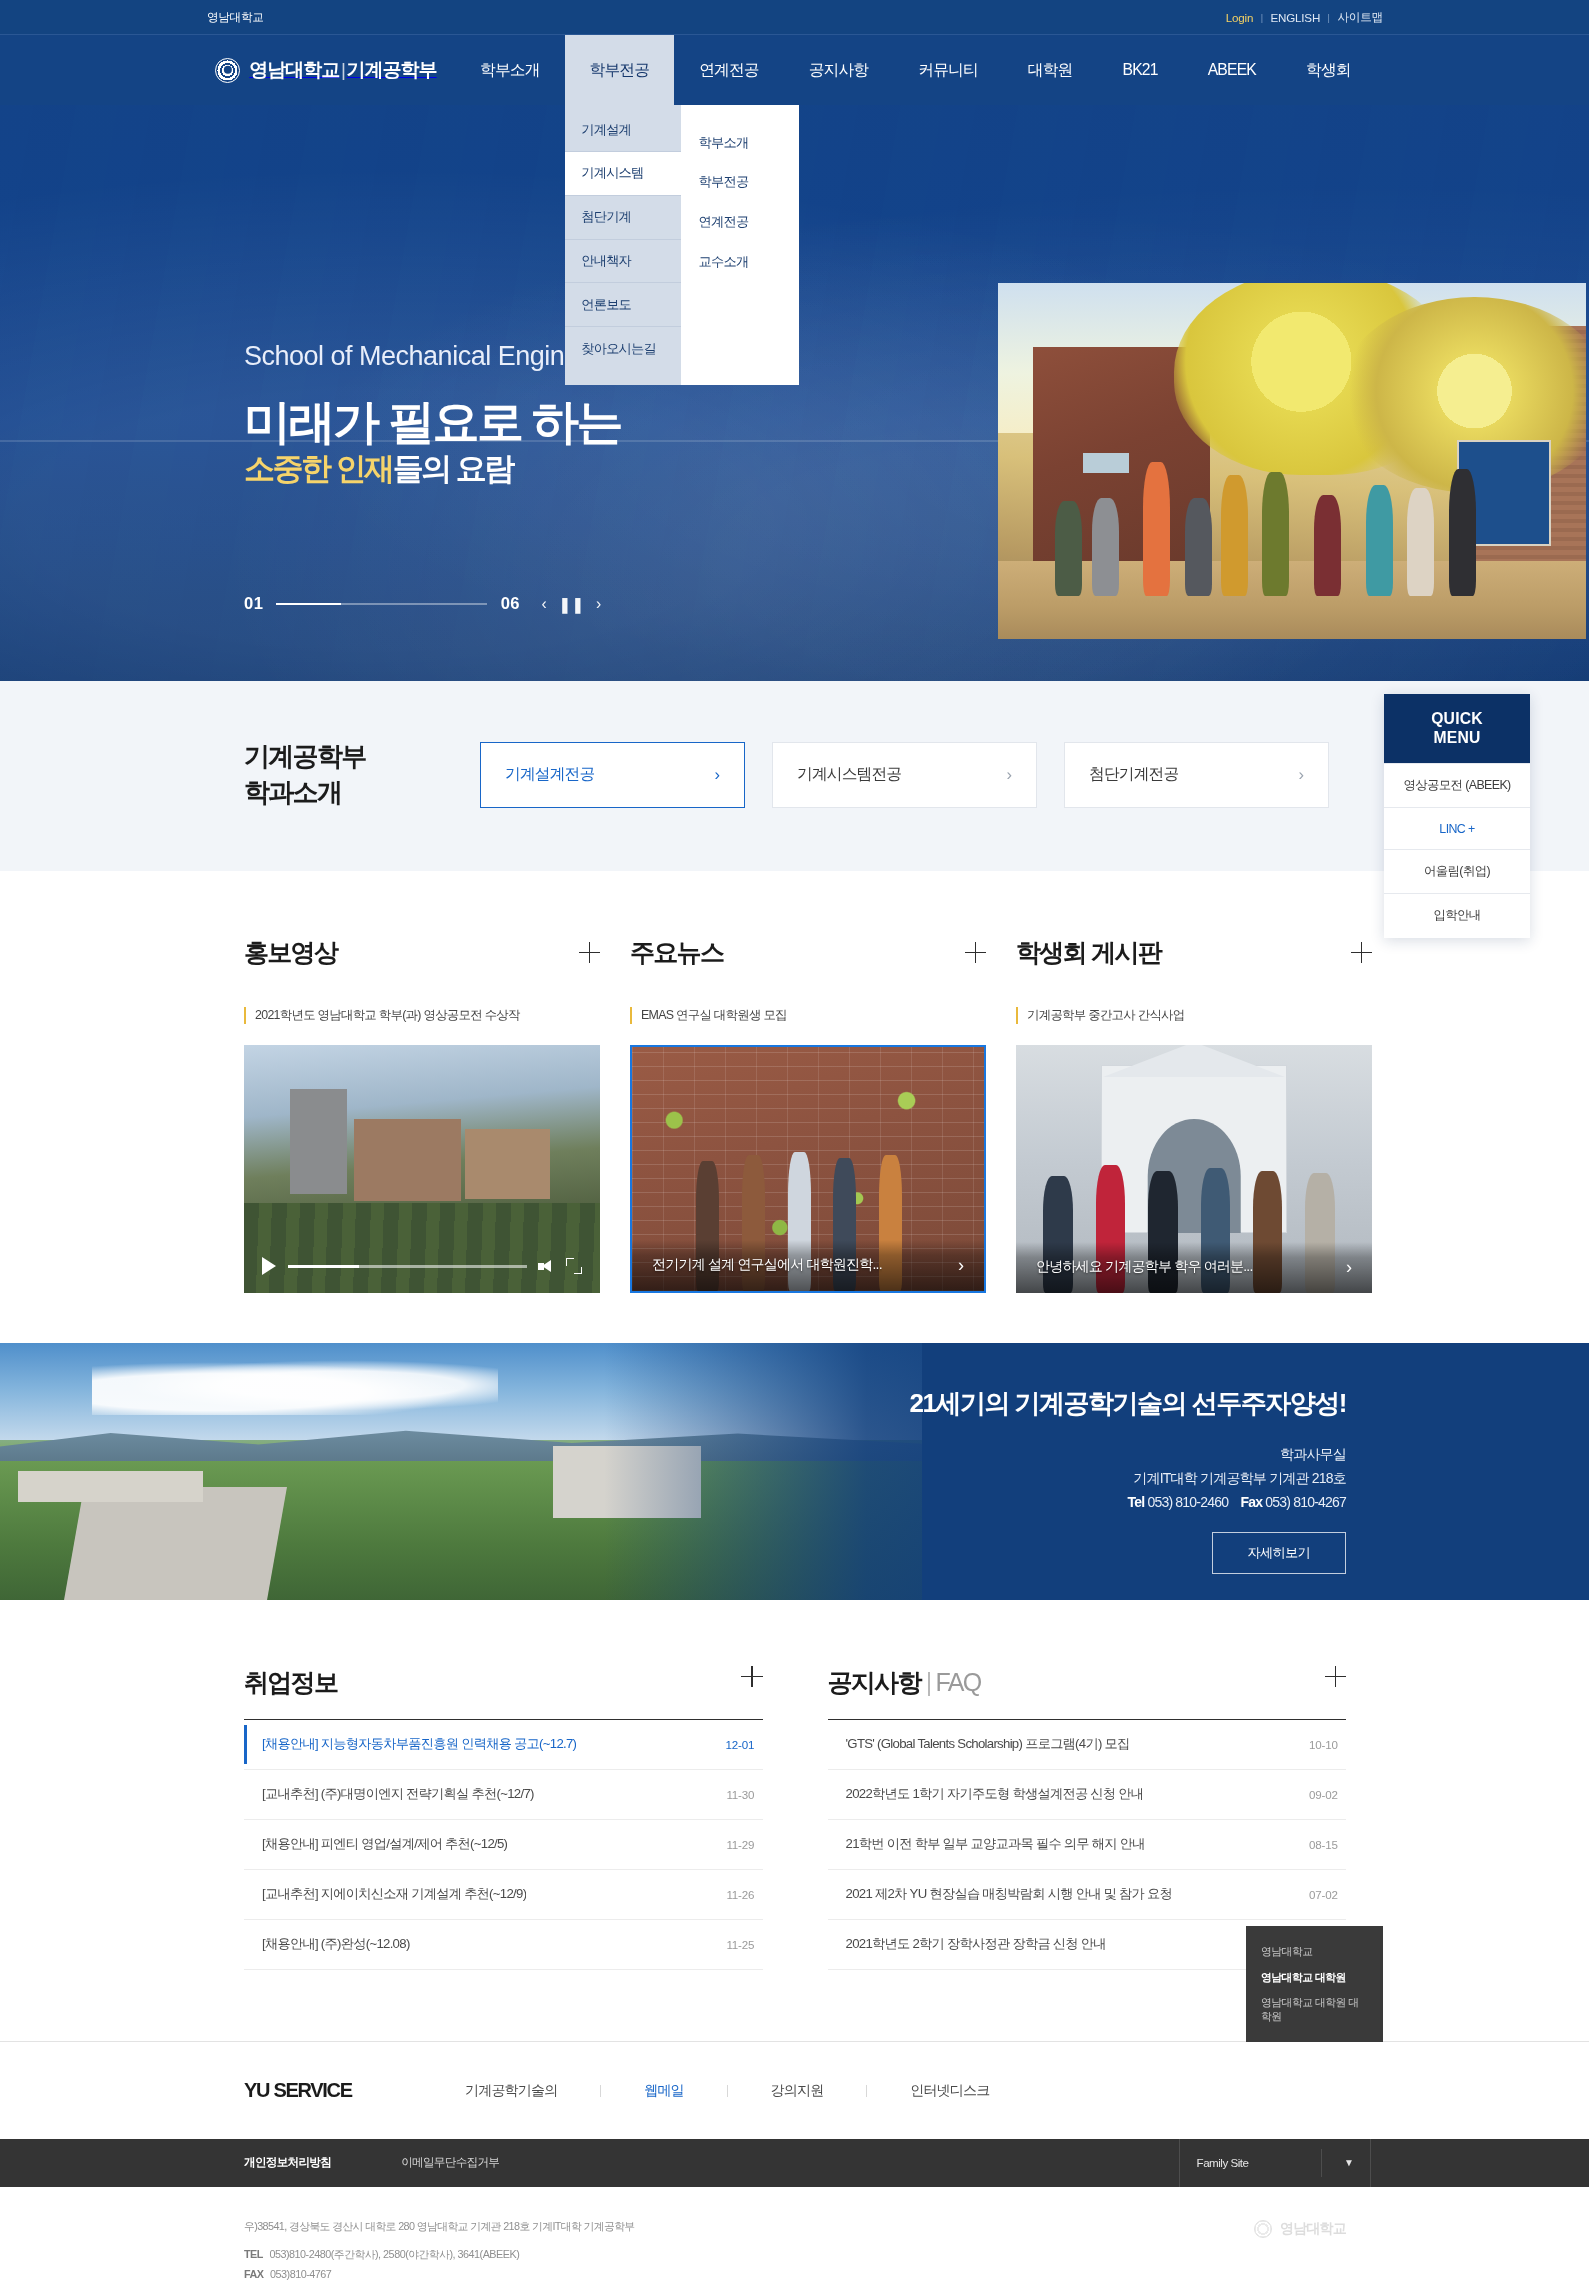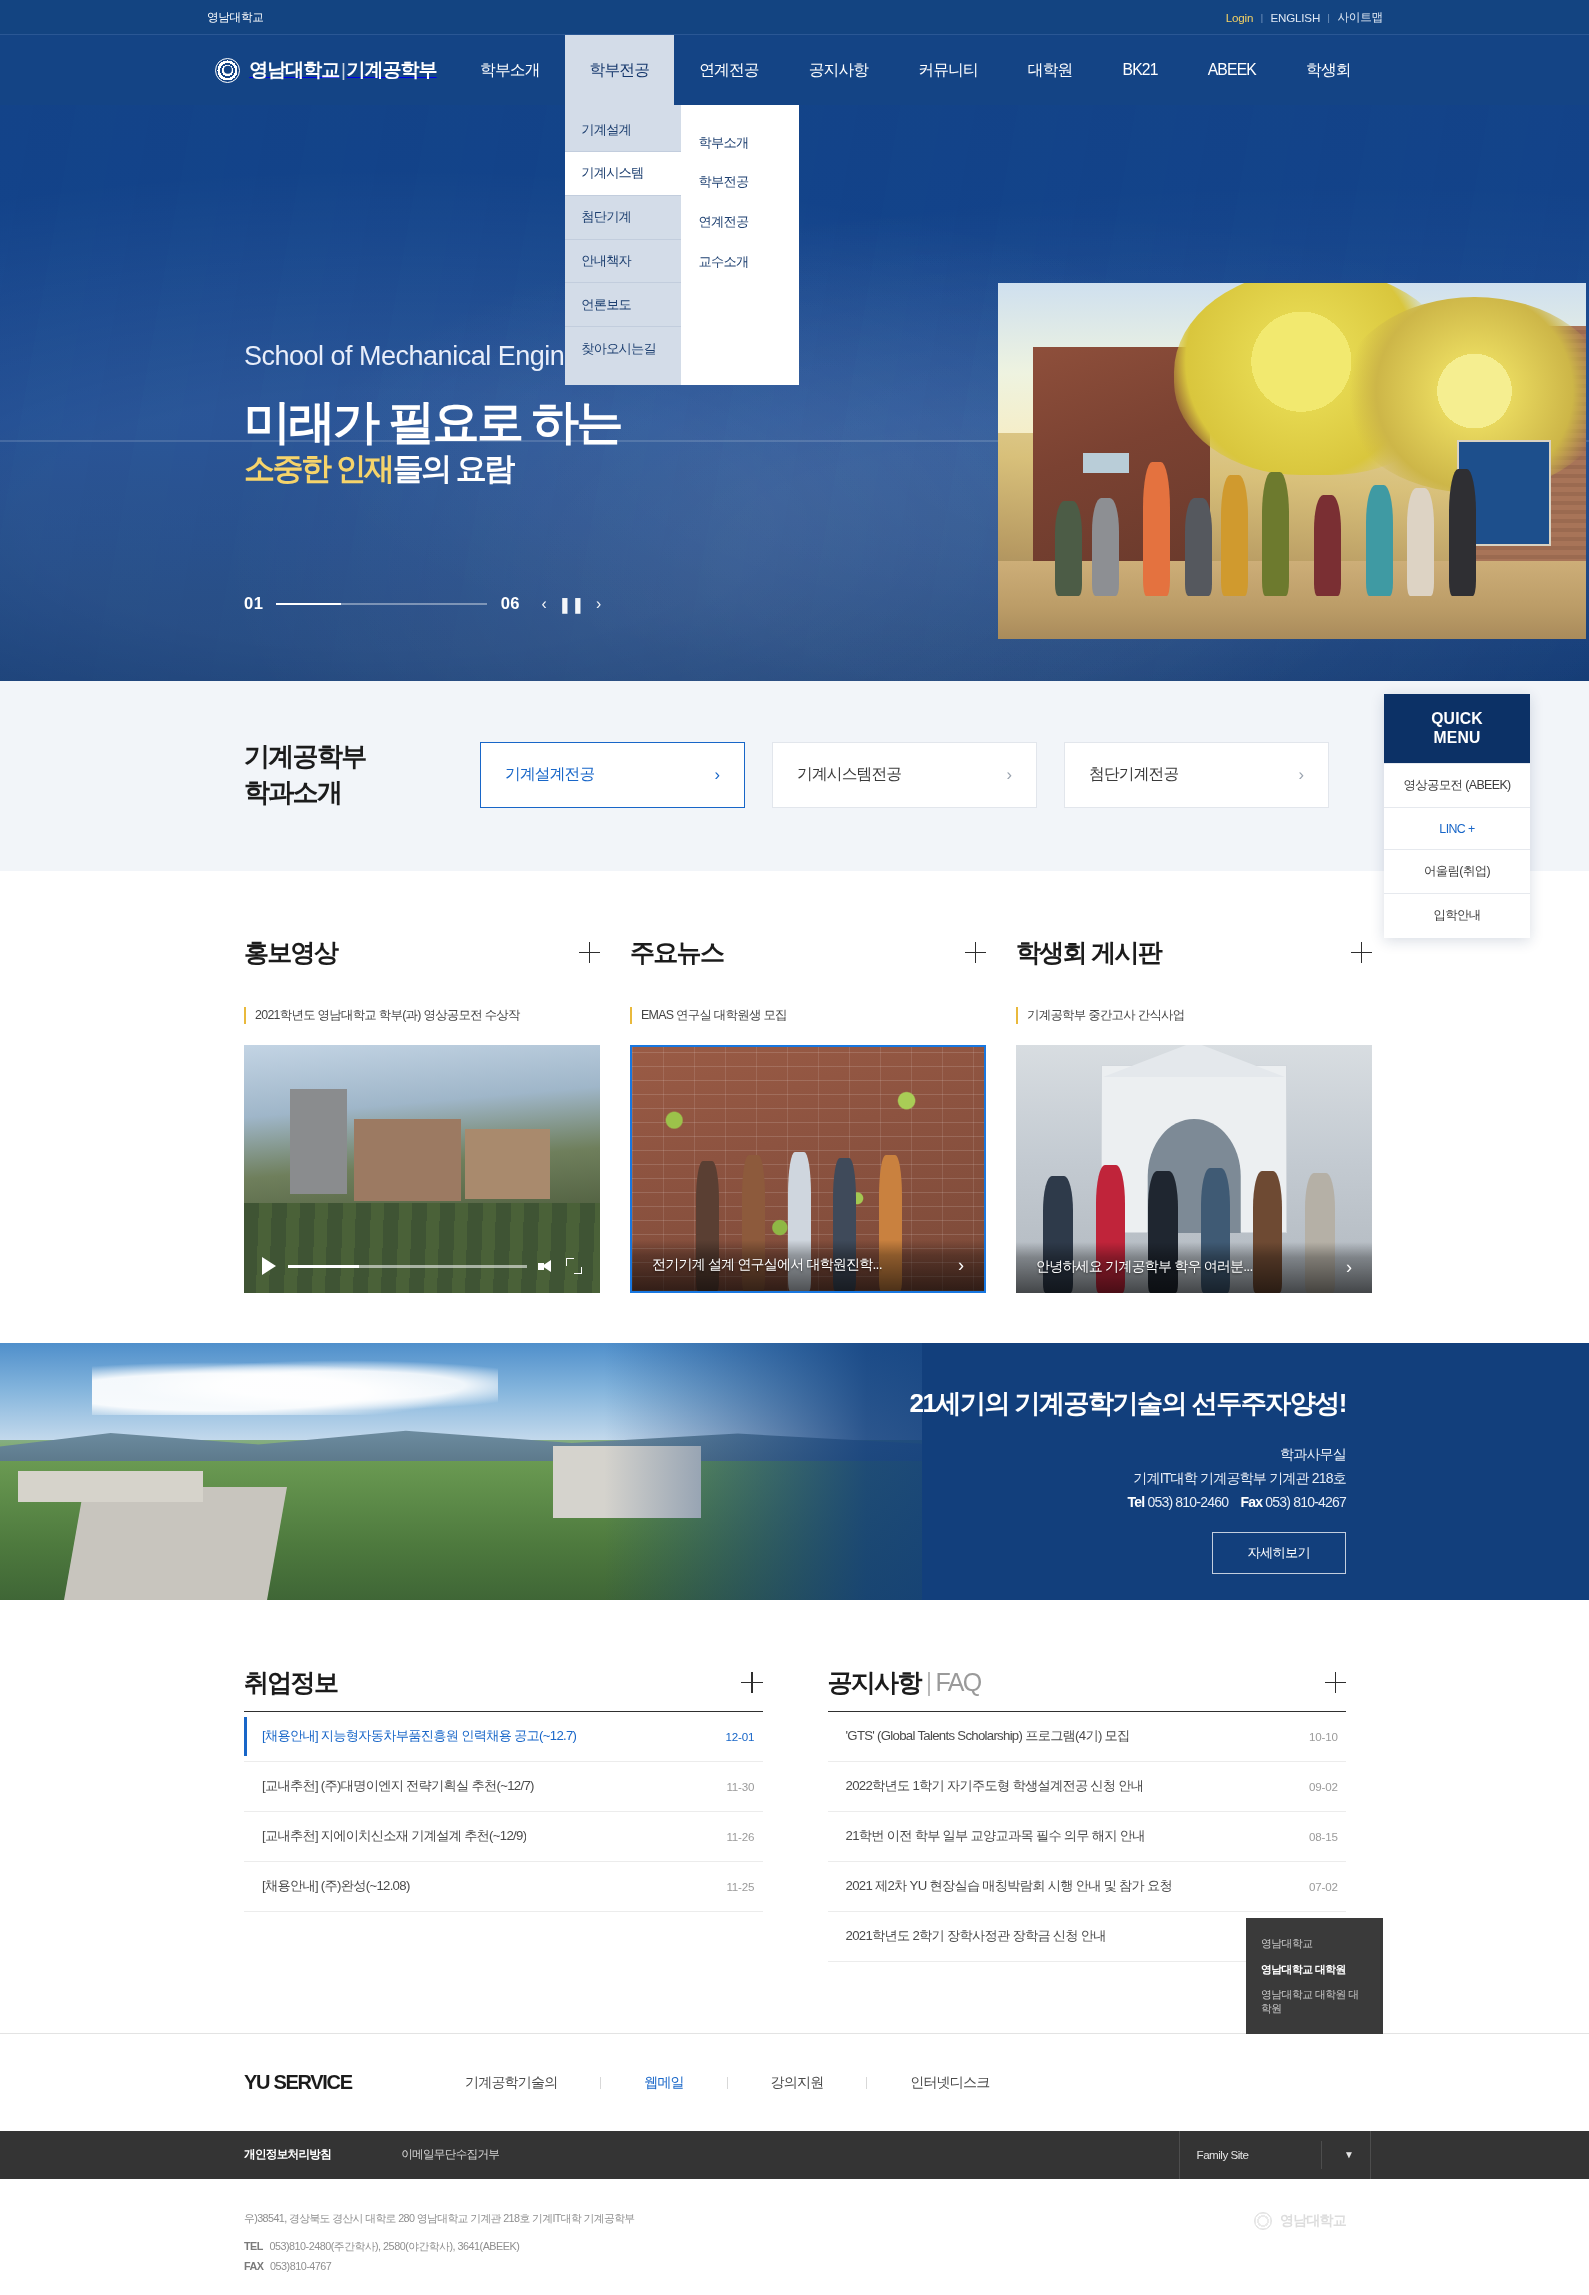--- a/index.html
+++ b/index.html
@@ -204,22 +204,22 @@
   .promo-title{font-size:26px;font-weight:bold;letter-spacing:-1.5px;margin-bottom:21.5px;}
   .promo-l{font-size:14px;letter-spacing:-0.8px;line-height:1.72;color:#e8eef7;}
   .promo-l b{font-weight:bold;color:#fff;}
   .promo-btn{display:inline-block;margin-top:18px;border:0.8px solid rgba(255,255,255,.75);
      padding:10.8px 35px;color:#fff;font-size:13.2px;letter-spacing:-0.7px;text-decoration:none;cursor:pointer;}
 
   
   .lists{padding:66px 0 71px;background:#fff;}
   .lists .inner{display:flex;gap:65px;padding:0 37px;}
   .lcol{flex:1;}
-  .lhead{display:flex;align-items:center;justify-content:space-between;
-     padding-bottom:12px;border-bottom:1.7px solid #2f2f2f;}
+  .lhead{display:flex;align-items:flex-start;justify-content:space-between;
+     padding-bottom:20px;border-bottom:1.7px solid #2f2f2f;}
   .lhead h3{font-size:25px;font-weight:bold;color:#1b1b1b;letter-spacing:-1.7px;}
   .lhead h3 .sep{color:#b9b9b9;font-weight:normal;margin:0 5px;}
   .lhead h3 .light{color:#9a9a9a;font-weight:normal;}
   .lrow{display:flex;align-items:center;justify-content:space-between;height:50px;
      border-bottom:0.8px solid #ececec;padding:0 8.3px 0 18px;position:relative;cursor:pointer;}
   .lrow .tt{font-size:13.2px;color:#4a4a4a;letter-spacing:-0.7px;white-space:nowrap;overflow:hidden;text-overflow:ellipsis;}
   .lrow .dd{font-size:11.6px;color:#9b9b9b;letter-spacing:-0.2px;flex:0 0 auto;margin-left:15px;}
   .lrow.active:before{content:"";position:absolute;left:0;top:5px;bottom:5px;width:2.5px;background:#1866c8;}
   .lrow.active .tt{color:#1866c8;}
   .lrow.active .dd{color:#1866c8;}
@@ -523,20 +523,24 @@
         </div>
         <div class="lrow active">
           <span class="tt">[채용안내] 지능형자동차부품진흥원 인력채용 공고(~12.7)</span>
           <span class="dd">12-01</span>
         </div>
         <div class="lrow">
           <span class="tt">[교내추천] (주)대명이엔지 전략기획실 추천(~12/7)</span>
           <span class="dd">11-30</span>
         </div>
         <div class="lrow">
+          <span class="tt">[채용안내] 피엔티 영업/설계/제어 추천(~12/5)</span>
+          <span class="dd">11-29</span>
+        </div>
+        <div class="lrow">
           <span class="tt">[교내추천] 지에이치신소재 기계설계 추천(~12/9)</span>
           <span class="dd">11-26</span>
         </div>
         <div class="lrow">
           <span class="tt">[채용안내] (주)완성(~12.08)</span>
           <span class="dd">11-25</span>
         </div>
       </div>
 
       <div class="lcol">

